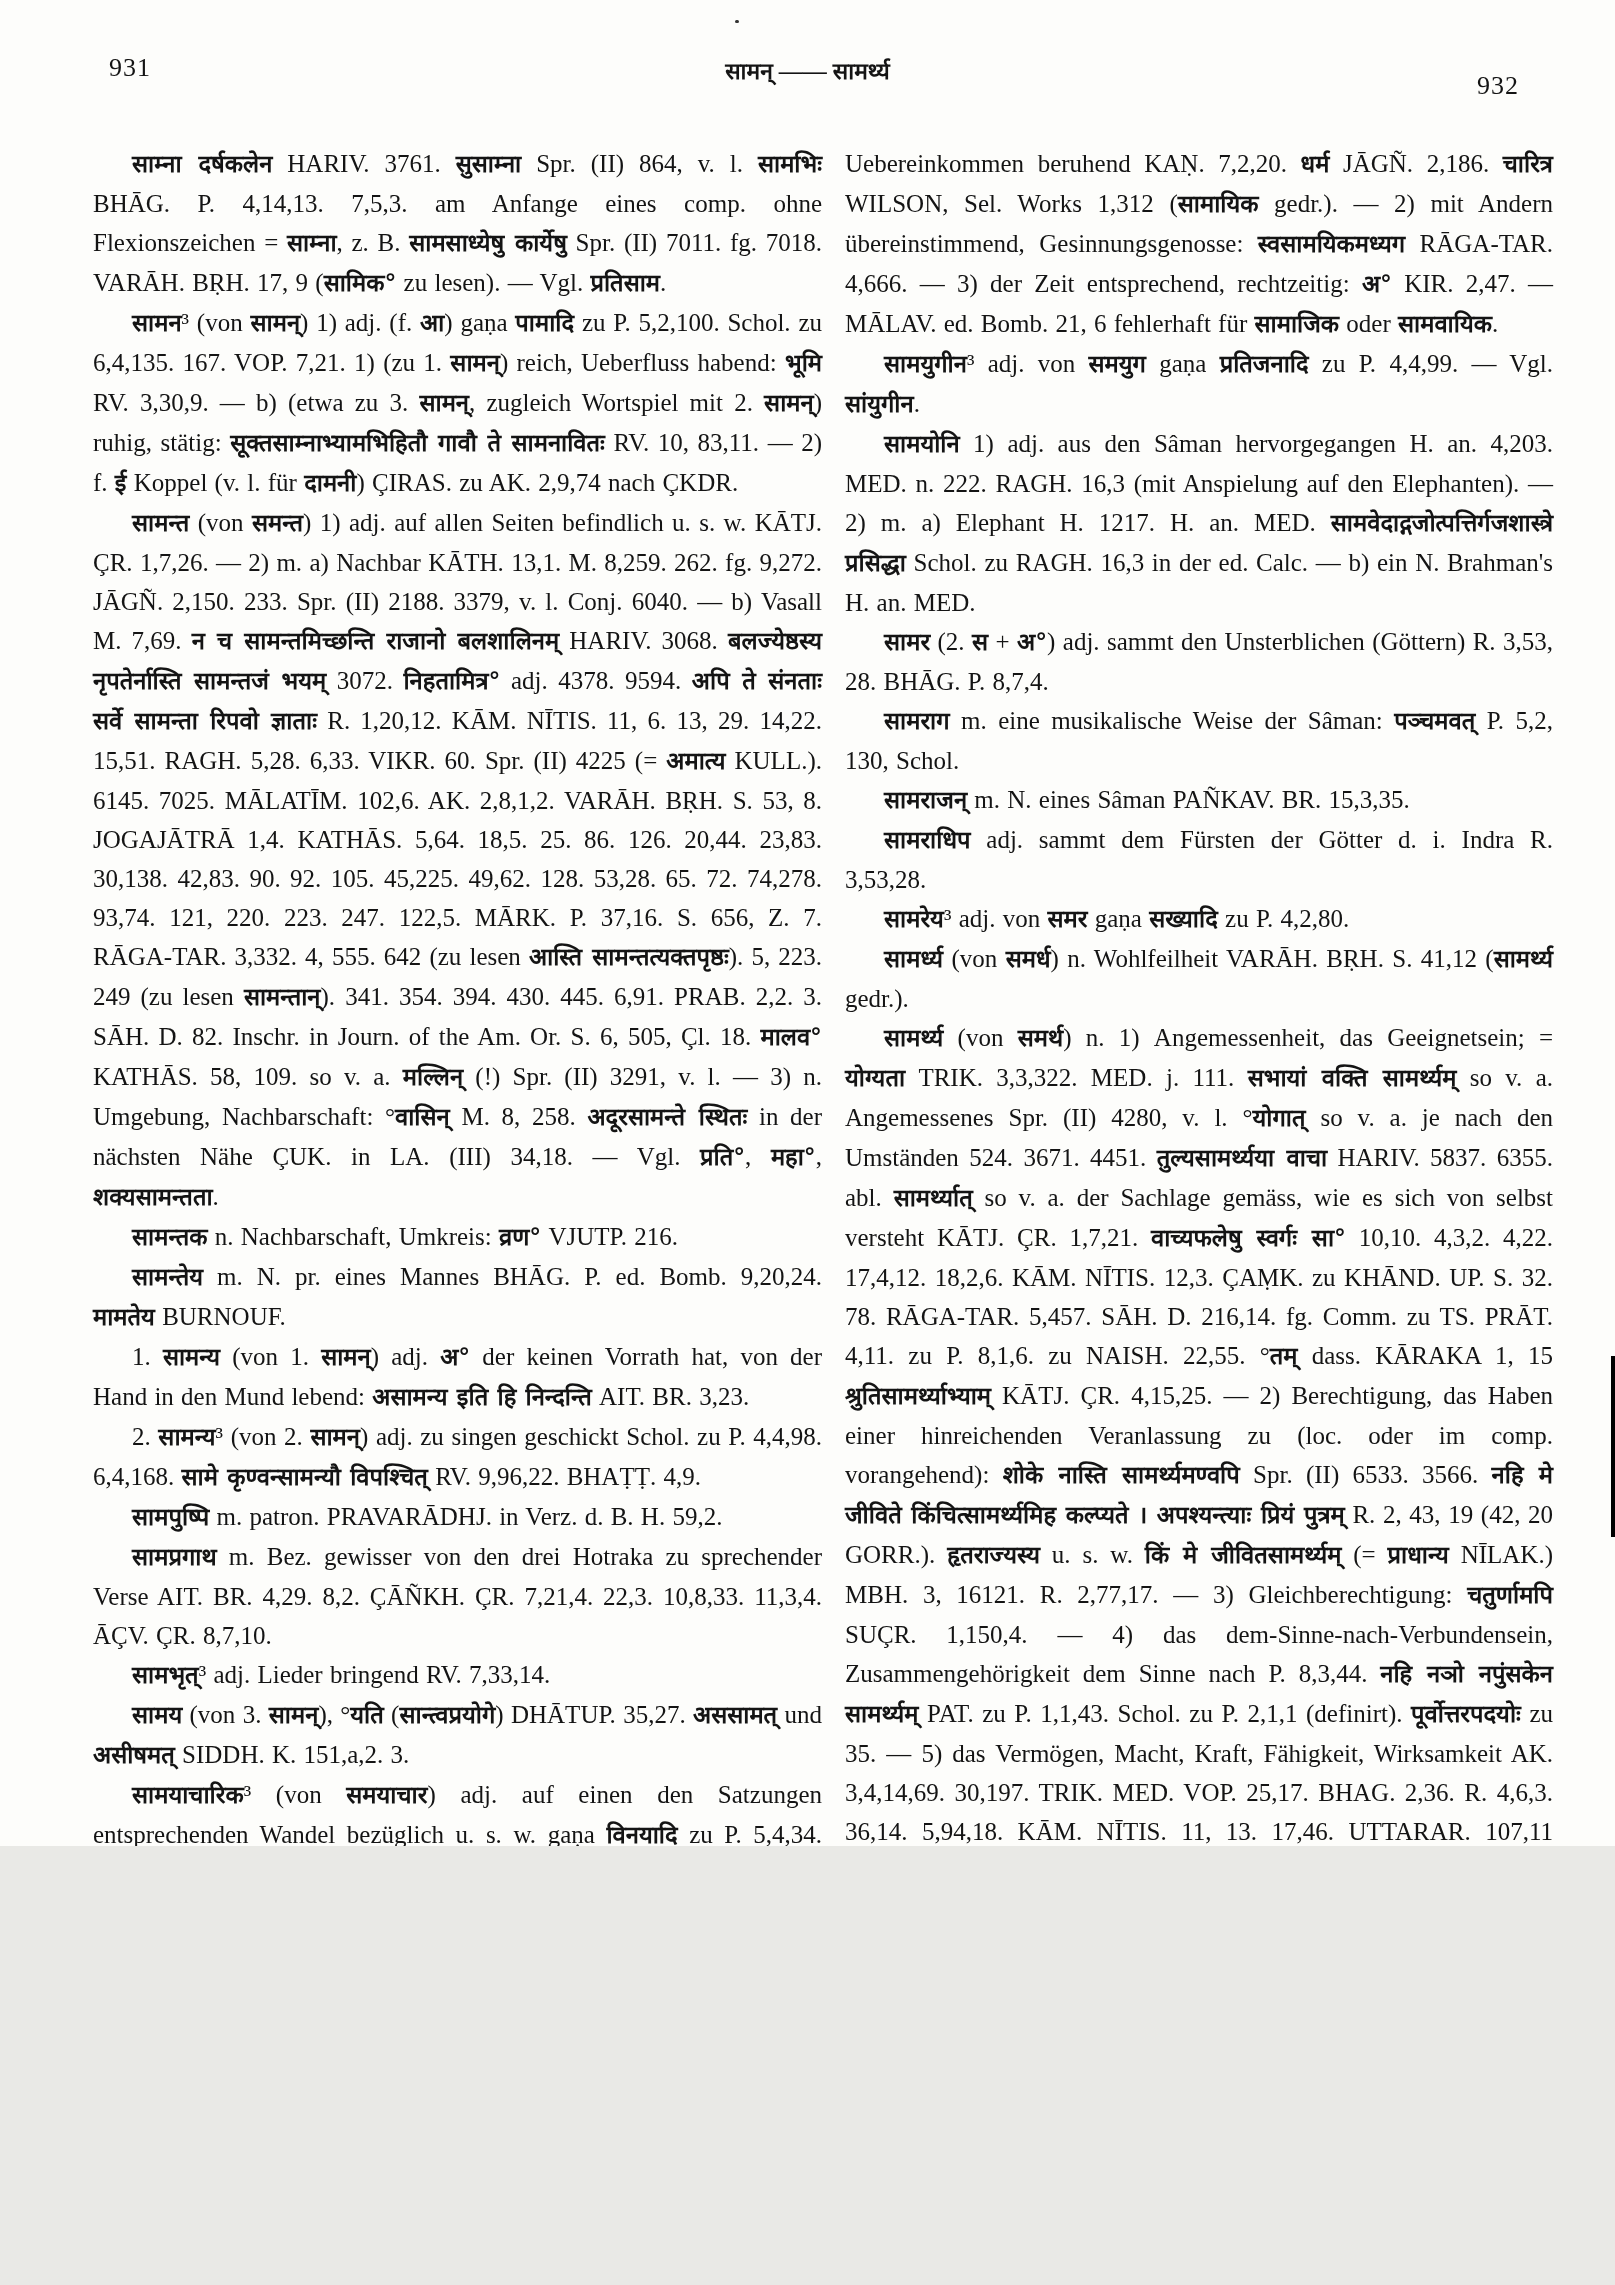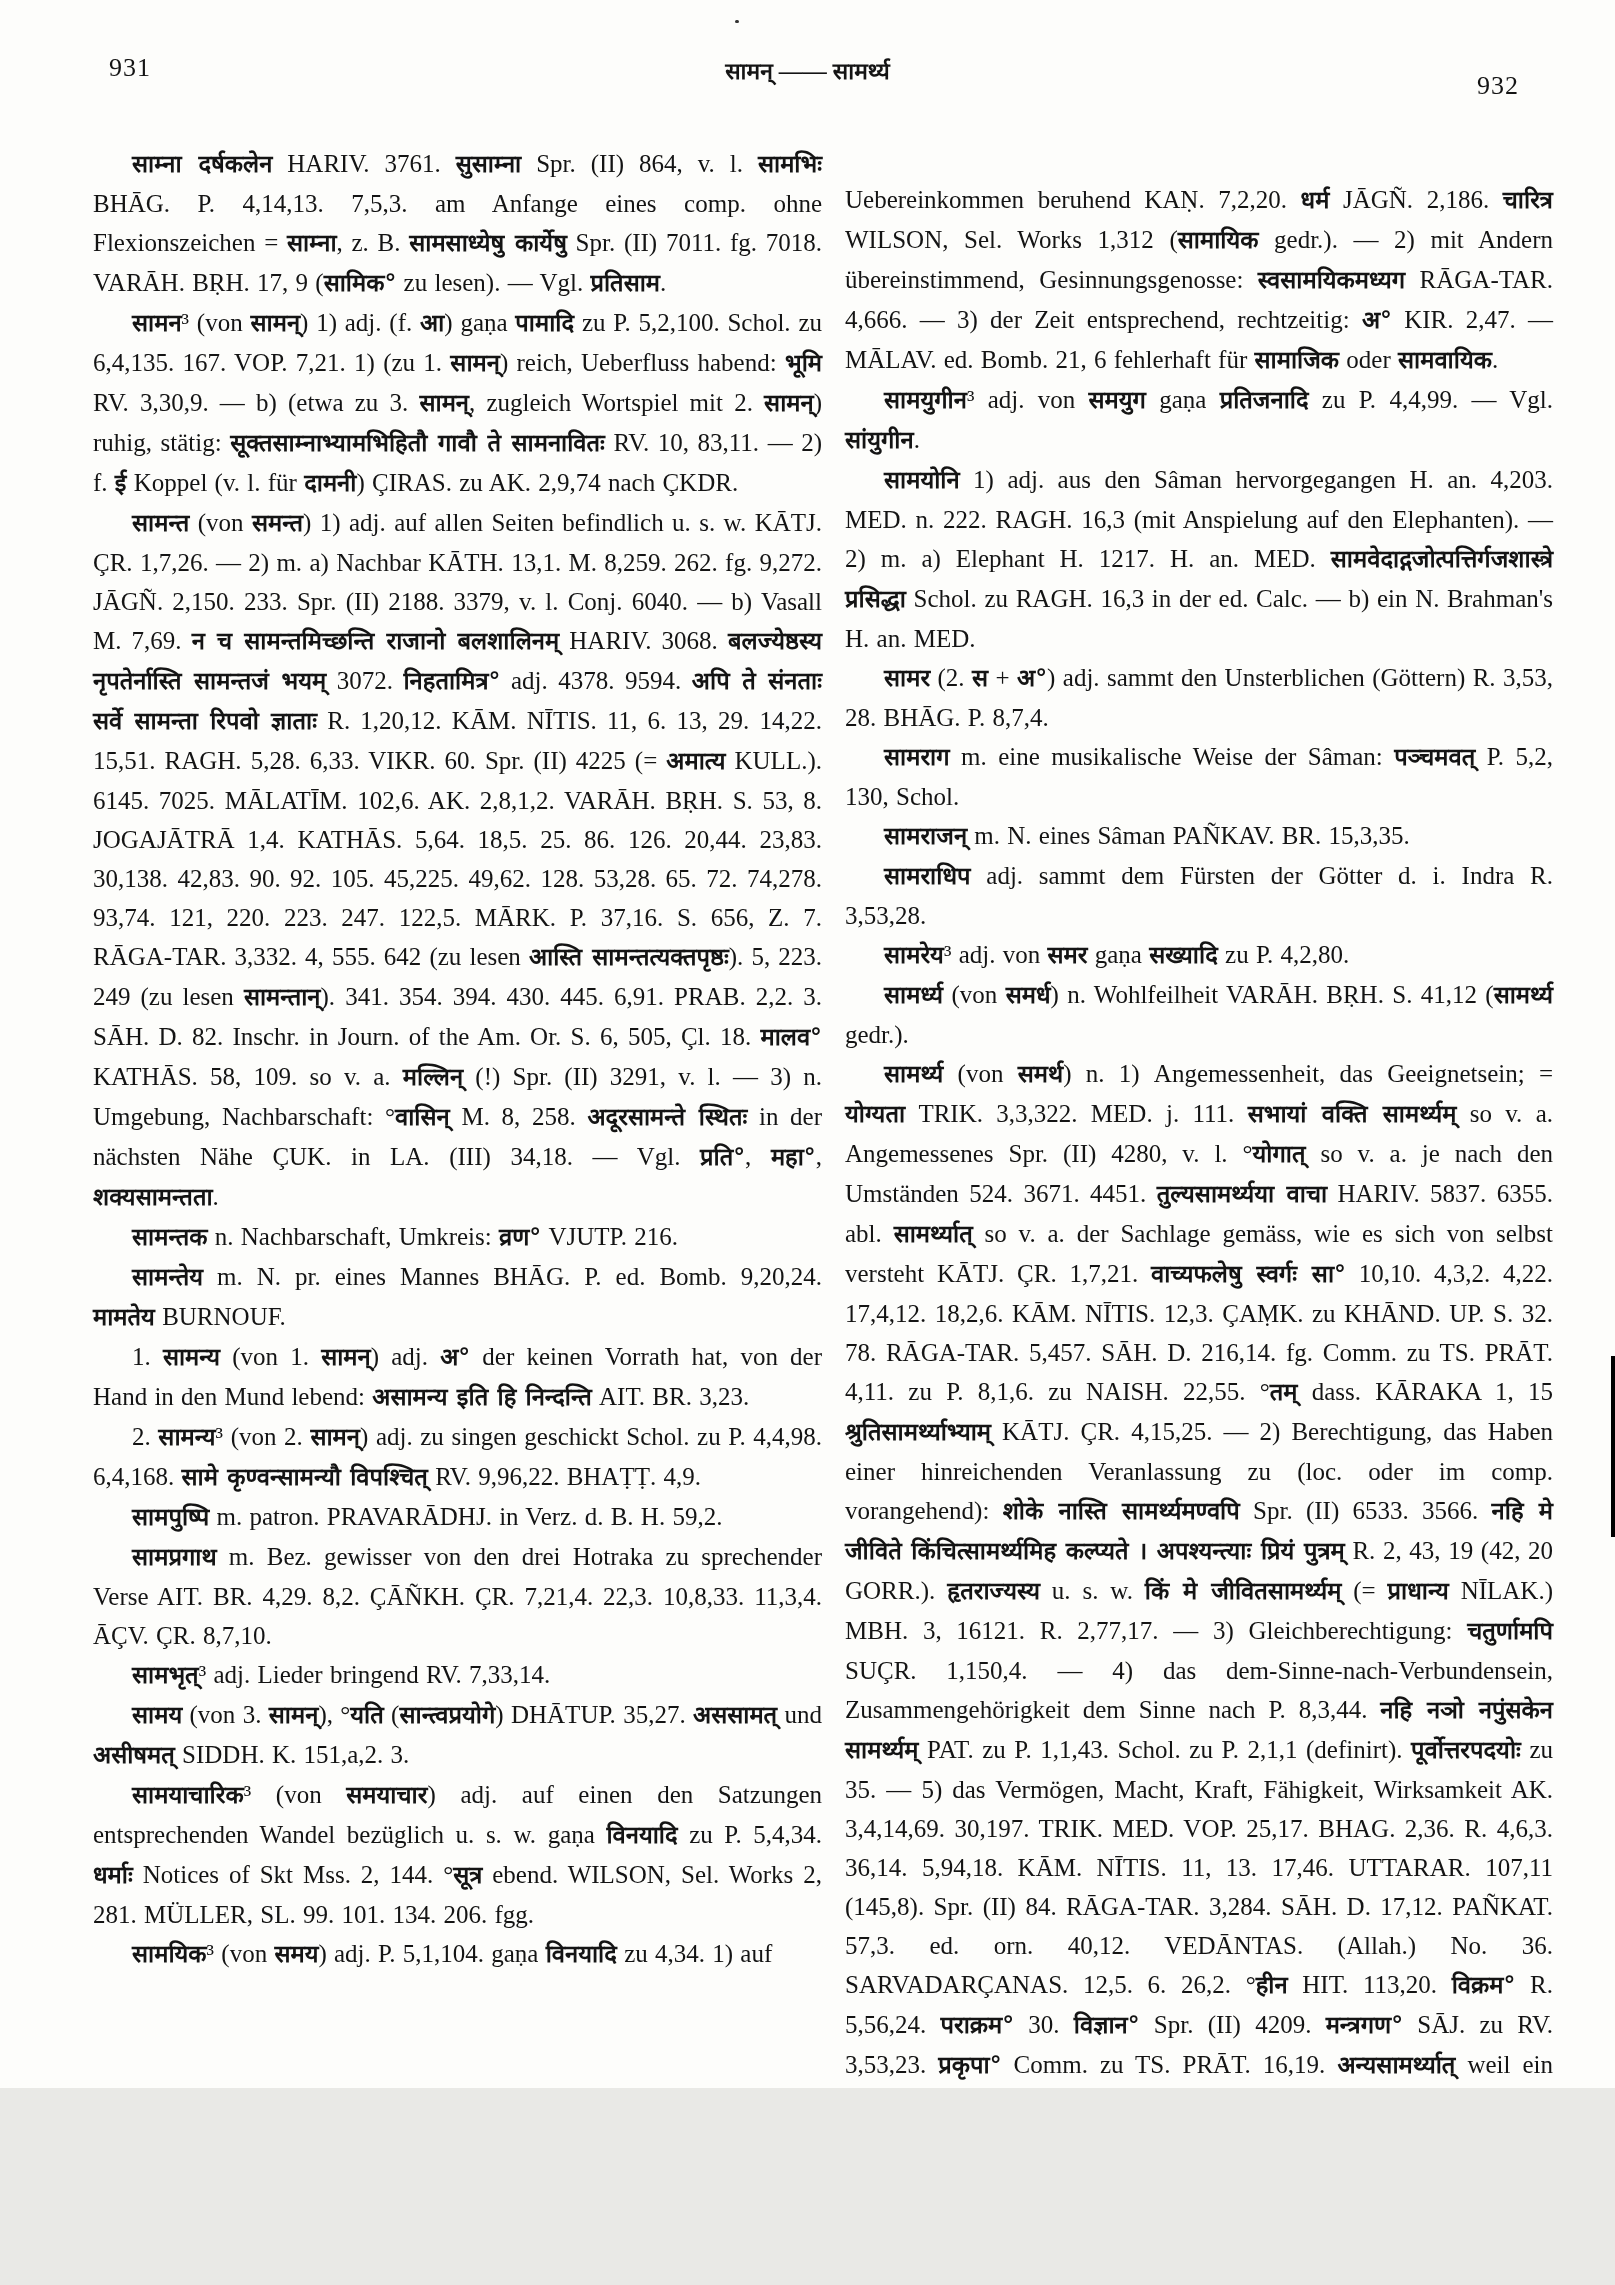--- a/index.html
+++ b/index.html
@@ -3,21 +3,21 @@
 <meta charset="utf-8">
 <style>
   html,body { margin:0; padding:0; }
   body {
     width:1615px; height:2286px;
     background:#e9e9e6;
     font-family:"Liberation Serif","DejaVu Serif",serif;
   }
   .page {
     position:relative;
-    width:1615px; height:2088px;
+    width:1615px; height:1846px;
     background:#fdfdfb;
     color:#141414;
     overflow:hidden;
   }
   .running-header { position:absolute; top:51px; left:0; right:0; height:47px; }
   .pagenum { font-size:26px; letter-spacing:1px; }
   .pagenum.left  { position:absolute; left:109px; top:2px; }
   .pagenum.right { position:absolute; right:96px; top:19.5px;margin-left:38px; }
   .head-center {
     position:absolute; left:0; right:0; top:3.9px;
@@ -25,21 +25,21 @@
   }
   .col {
     position:absolute; top:144px;
     text-align:justify;
     font-size:25px; line-height:39px;
     word-spacing:1px;
   }
   .col-left  { left:93px;  width:729px; }
   .col-right { left:845px; width:708px; }
   p.entry { margin:0; text-indent:39px; }
-  p.entry.no-indent { text-indent:0;margin-top:36px; }
+  p.entry.no-indent { text-indent:0; }
   b.dev {
     font-family:"DejaVu Sans","Liberation Sans",sans-serif;
     font-weight:700; font-size:0.95em;
   }
   .scan-line {
     position:absolute; right:0; top:1356px;
     width:3.9px; height:181px; background:#000;
   }
   .speck {
     position:absolute; width:3.9px; height:3.9px;

